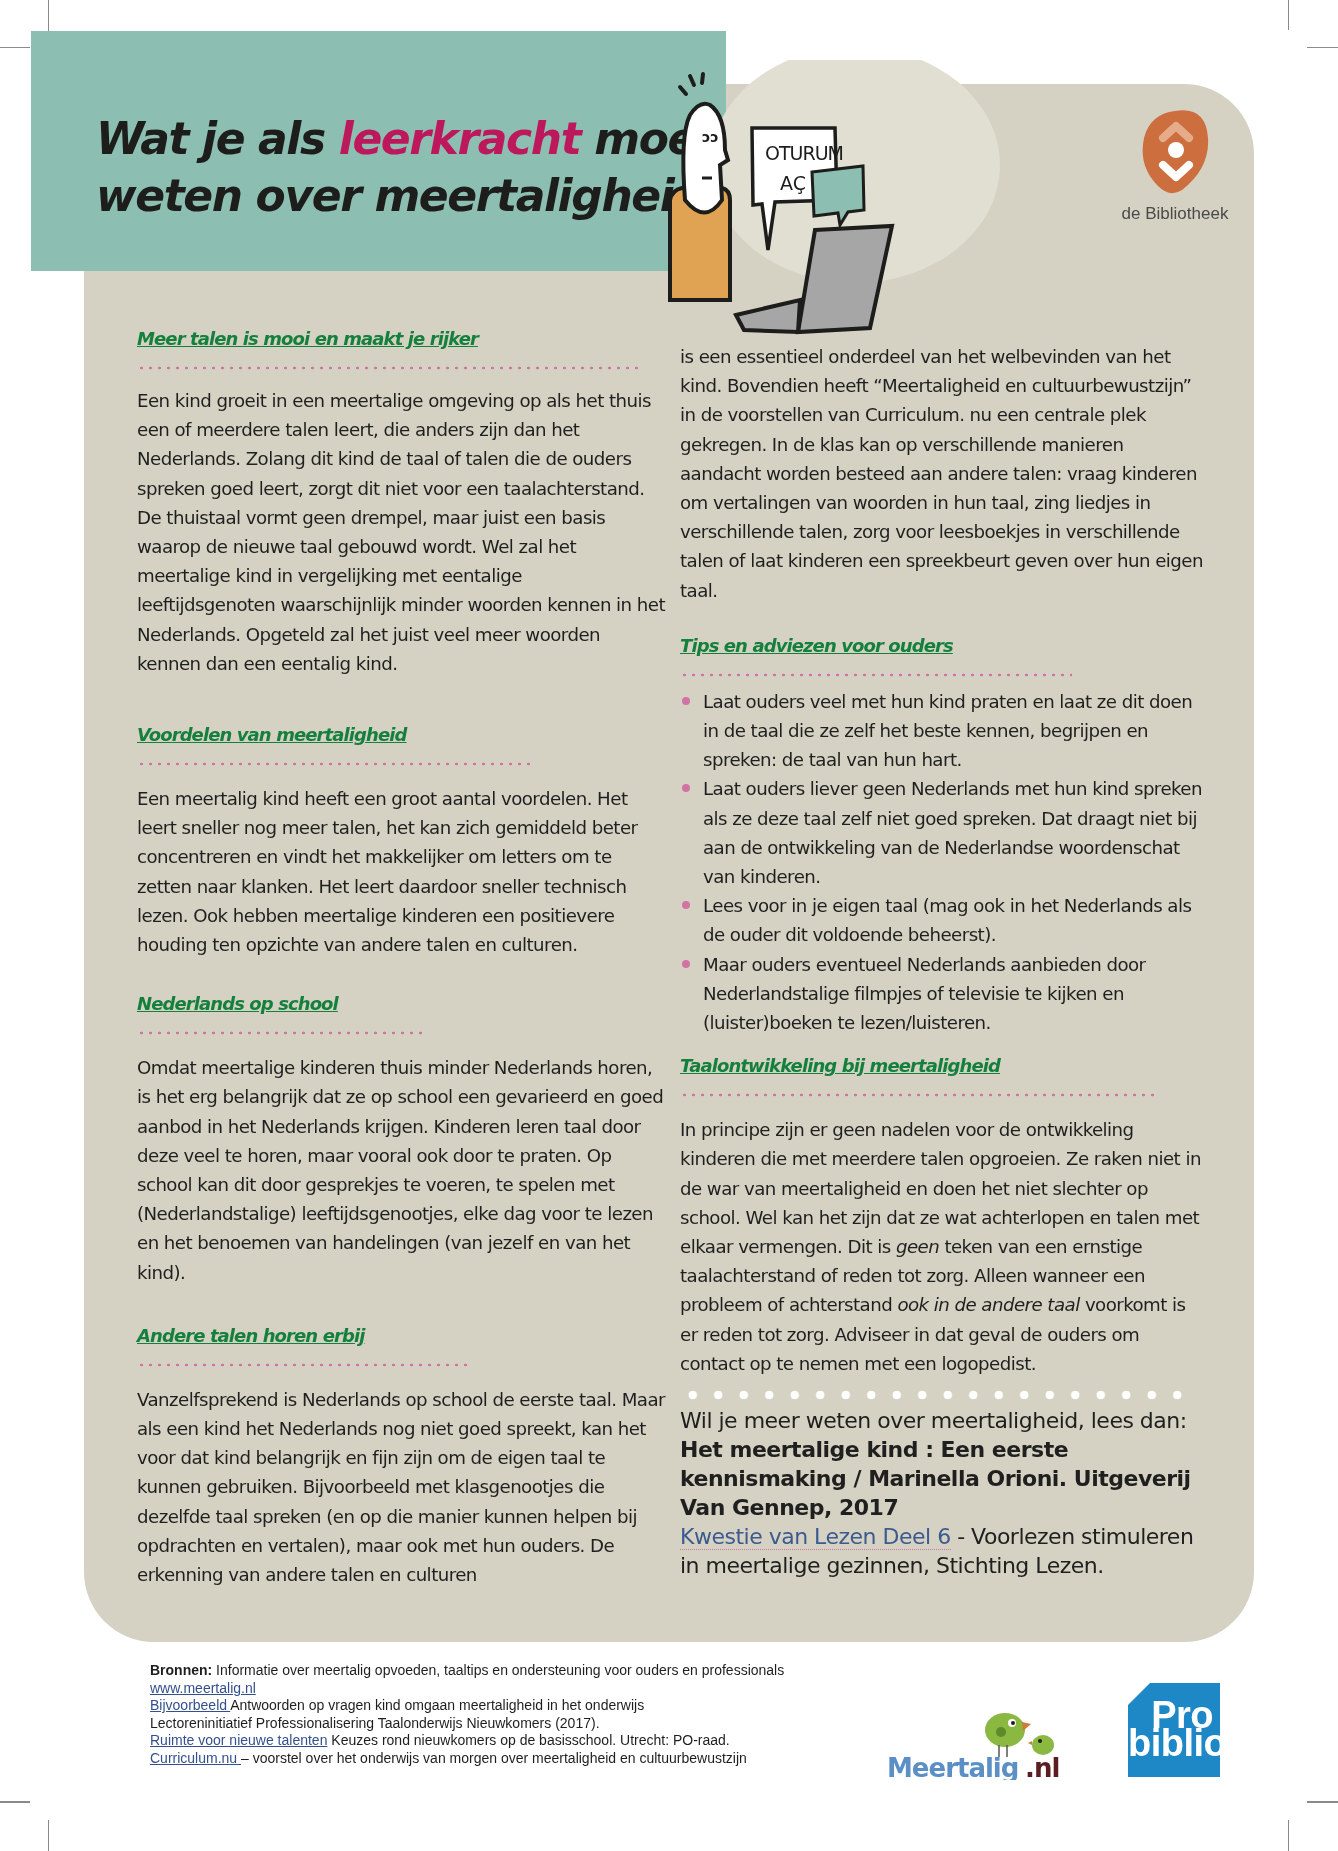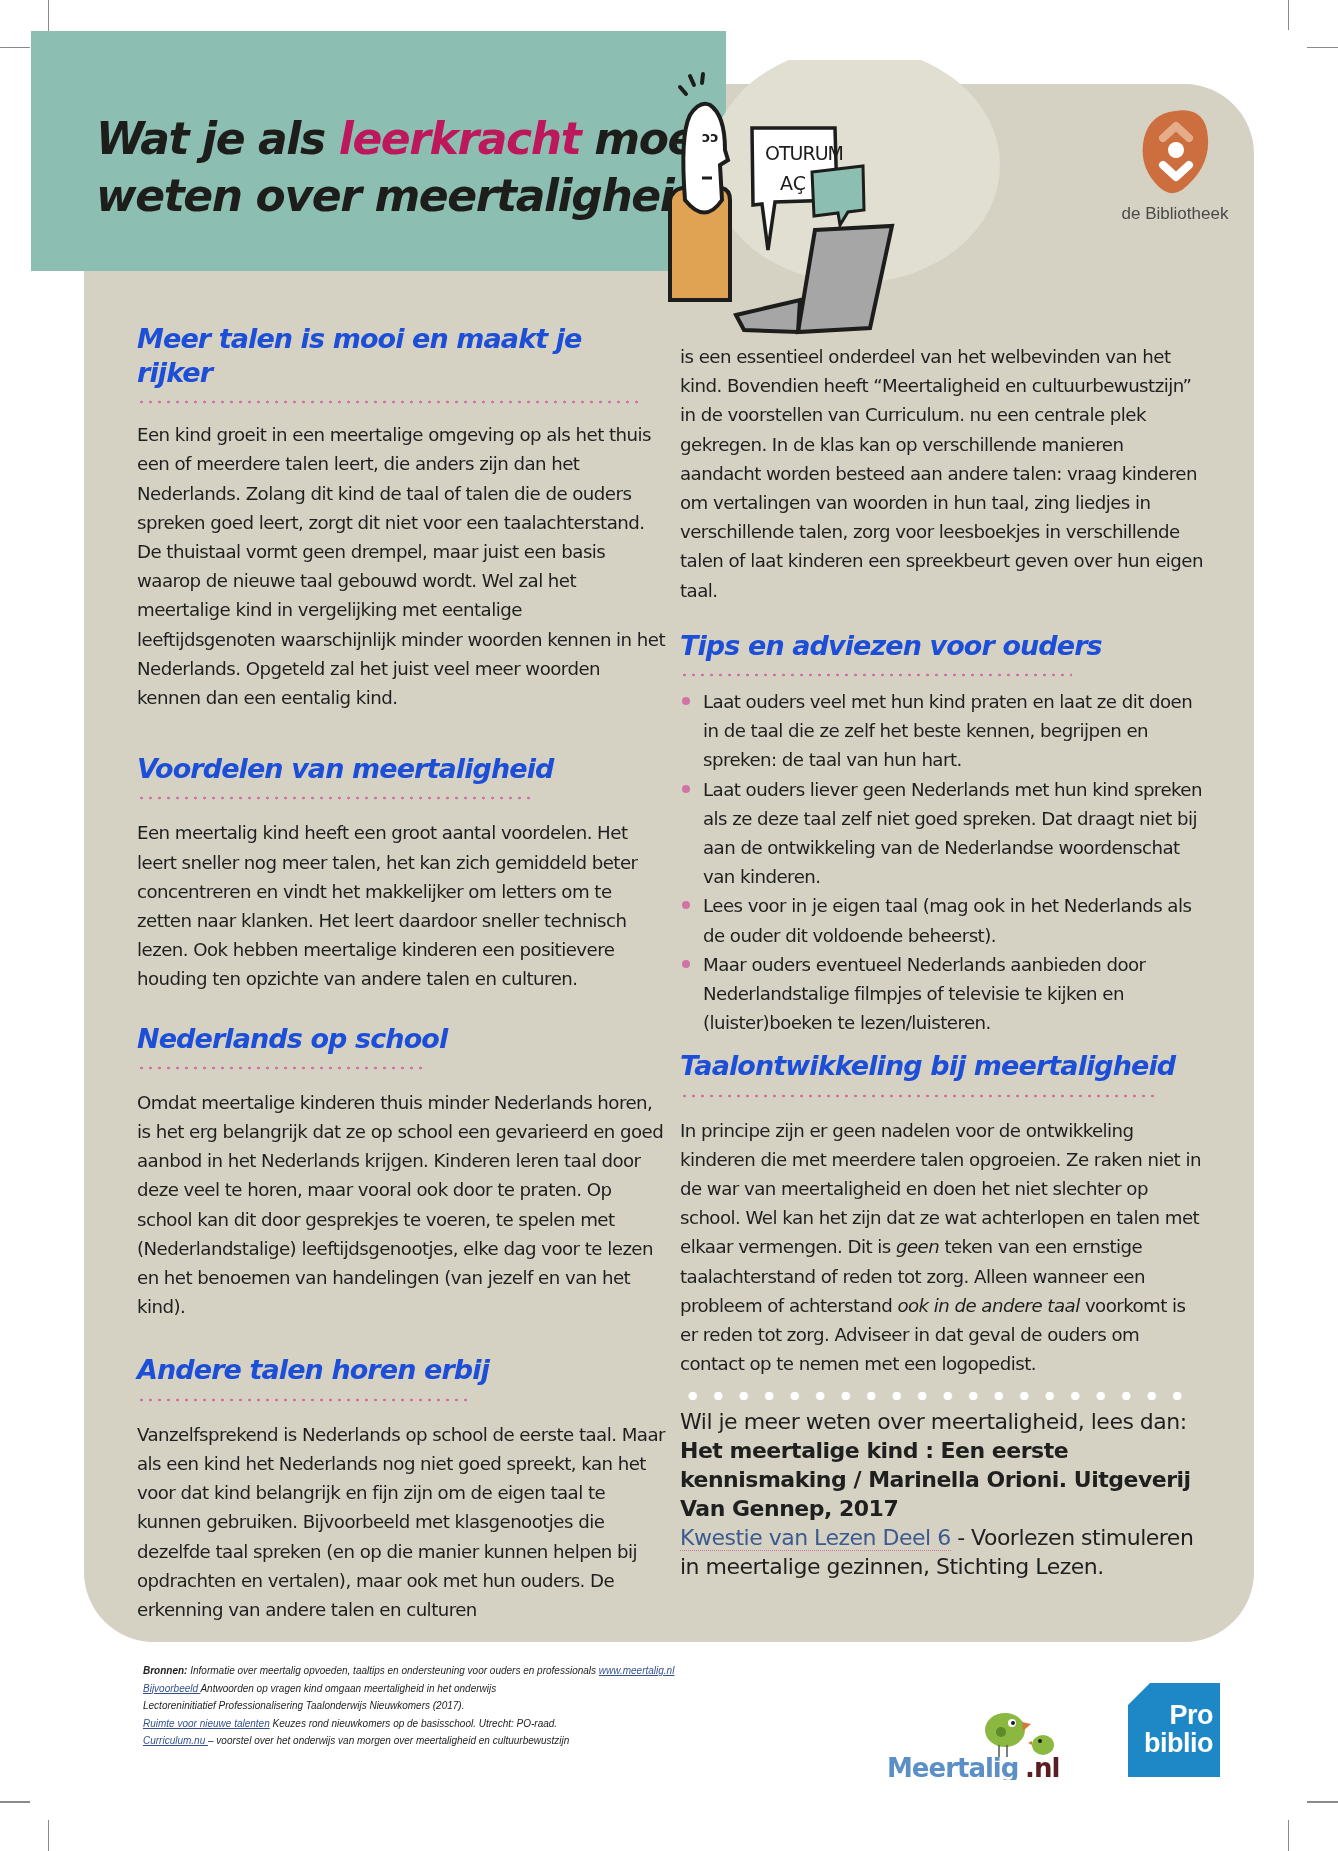--- a/index.html
+++ b/index.html
@@ -24,22 +24,22 @@
   .title .accent { color: #be185d; }
 
   .illus { position: absolute; left: 660px; top: 60px; width: 380px; height: 290px; }
 
   .bib-logo { position: absolute; left: 1120px; top: 108px; width: 110px; text-align: center; }
   .bib-logo .name { font-size: 17px; color: #4a4a4a; margin-top: 4px; font-family: "Liberation Sans", sans-serif; }
 
   .col { position: absolute; font-size: 18.2px; line-height: 29.2px; color: #1f1f1f; font-family: "DejaVu Sans", sans-serif; letter-spacing: -0.55px; }
   .col p { margin: 0; }
   .h2 {
-    font-style: italic; font-weight: bold; font-size: 27px; line-height: 34px;
-    letter-spacing: -0.9px; color: #1d4ed8; display: inline-block;
+    font-style: italic; font-weight: bold; font-size: 18px; line-height: 34px;
+    letter-spacing: -0.9px; color: #15803d; display: inline-block; text-decoration: underline;
   }
   .dots {
     height: 4px; margin-top: 10px; margin-bottom: 18px;
     background-image: radial-gradient(circle, #d273a6 1.3px, transparent 1.6px);
     background-size: 9px 4px; background-repeat: repeat-x;
   }
   .sec { margin-bottom: 28px; }
   ul.tips { list-style: none; }
   ul.tips li { position: relative; padding-left: 23px; }
   ul.tips li::before {
@@ -49,31 +49,31 @@
   .white-dots {
     height: 10px; margin: 12px 0 6px 0;
     background-image: radial-gradient(circle, #ffffff 4px, transparent 4.6px);
     background-size: 25.5px 10px; background-repeat: repeat-x;
   }
   .more { font-size: 22px; line-height: 29px; letter-spacing: -0.5px; }
   .more b { font-weight: bold; }
   .link-blue { color: #3c5a8f; border-bottom: 1px dotted #d273a6; }
 
   .sources {
-    position: absolute; left: 143px; top: 1662px; width: 700px;
-    font-family: "Liberation Sans", sans-serif; font-size: 10px; line-height: 17.6px; color: #1e1e1e; font-style: italic;
+    position: absolute; left: 150px; top: 1662px; width: 700px;
+    font-family: "Liberation Sans", sans-serif; font-size: 14px; line-height: 17.6px; color: #1e1e1e;
   }
   .sources .ulink { color: #34508c; text-decoration: underline; }
 
   .meertalig { position: absolute; left: 885px; top: 1705px; width: 200px; height: 75px; }
   .probiblio {
     position: absolute; left: 1128px; top: 1683px; width: 92px; height: 94px;
     background: #1e88c7; clip-path: polygon(22px 0, 100% 0, 100% 100%, 0 100%, 0 22px);
     color: #fff; font-family: "Liberation Sans", sans-serif; font-weight: bold;
-    text-align: right; padding: 18px 7px 0 0; line-height: 28px; font-size: 27px; letter-spacing: -0.5px;
+    text-align: right; padding: 18px 7px 0 0; line-height: 28px; font-size: 38px; letter-spacing: -0.5px;
   }
 </style>
 </head>
 <body>
 
 <div class="crop" style="left:48px;top:0;width:1px;height:32px;"></div>
 <div class="crop" style="left:0;top:47px;width:30px;height:1px;"></div>
 <div class="crop" style="left:1288px;top:0;width:1px;height:30px;"></div>
 <div class="crop" style="left:1307px;top:47px;width:31px;height:1px;"></div>
 <div class="crop" style="left:0;top:1801px;width:30px;height:2px;"></div>

